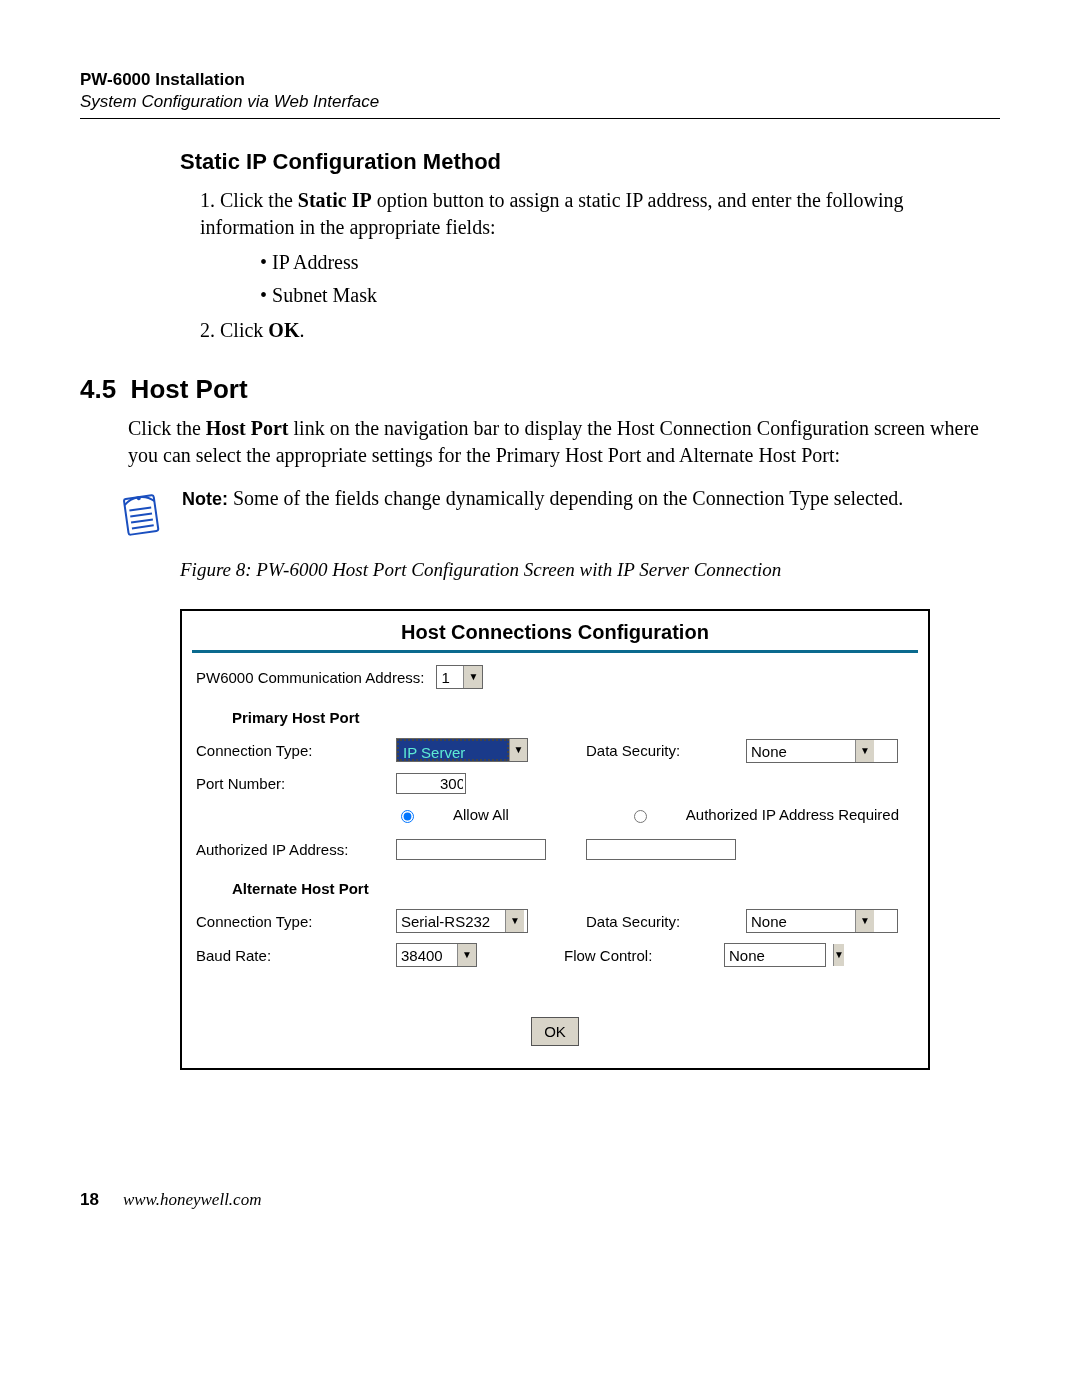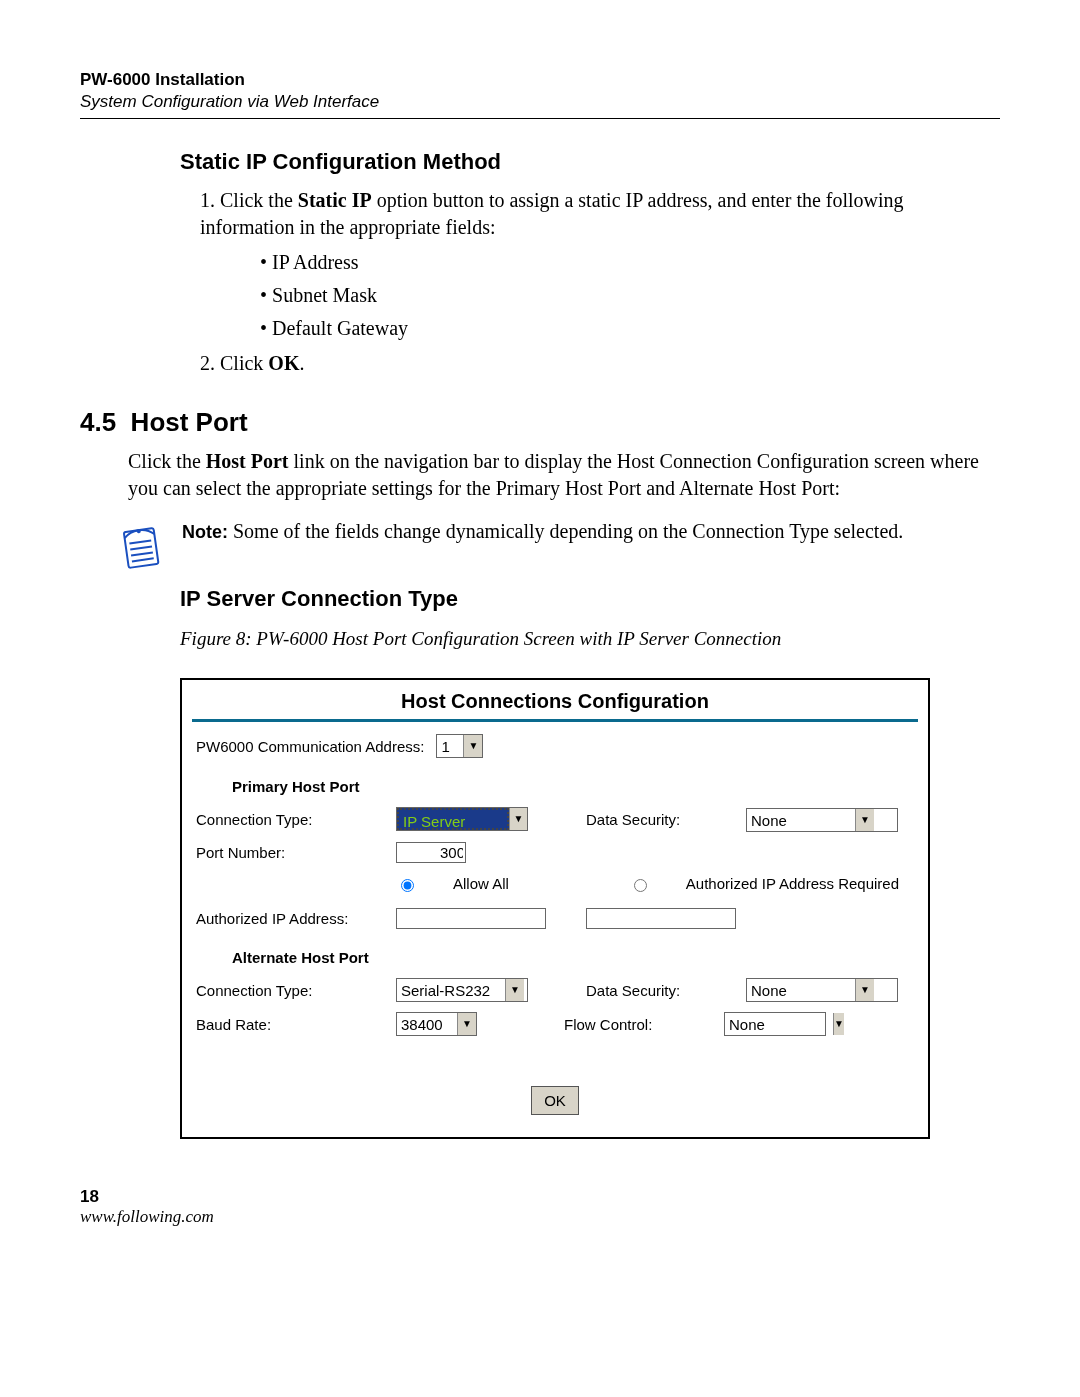--- a/index.html
+++ b/index.html
@@ -148,21 +148,21 @@
   }
   select, input[type="text"] {
     font-family: inherit;
     font-size: 15px;
     border: 1px solid #666;
     padding: 1px 2px;
     box-sizing: border-box;
   }
   .sel-highlight {
     background: #1a3a8a;
-    color: #84cc16;
+    color: #5eead4;
     border: 2px dotted #444;
     outline: 1px solid #666;
   }
   .dd-wrap {
     display: inline-flex;
     align-items: stretch;
     border: 1px solid #666;
     height: 22px;
   }
   .dd-val {
@@ -198,25 +198,24 @@
     margin-top: 50px;
   }
   .ok-btn {
     display: inline-block;
     border: 1px solid #555;
     background: #d8d4c8;
     padding: 3px 12px;
     font-size: 15px;
   }
   .footer {
-    margin-top: 48px;
-    display: flex;
-    align-items: flex-start;
+    margin-top: 120px;
+    display: flex;
+    align-items: flex-end;
     font-size: 17px;
-    flex-direction: column;
   }
   .footer .pg {
     font-weight: bold;
     margin-right: 24px;
   }
   .footer .site {
     font-style: italic;
     font-family: "Times New Roman", serif;
   }
 </style>
@@ -231,21 +230,20 @@
 
   <div class="h3">Static IP Configuration Method</div>
 
   <ol class="ol body-text">
     <li>
       <span>1.</span>
       <span>Click the </span><b>Static IP</b><span> option button to assign a static IP address, and enter the following information in the appropriate fields:</span>
       <ul class="ul">
         <li>IP Address</li>
         <li>Subnet Mask</li>
-        <li>Default Gateway</li>
       </ul>
     </li>
     <li>
       <span>2.</span>
       <span>Click </span><b>OK</b><span>.</span>
     </li>
   </ol>
 
   <div class="section-num">
     <span>4.5</span>&nbsp;&nbsp;<span>Host Port</span>
@@ -267,21 +265,20 @@
           <line x1="10" y1="32" x2="32" y2="32" stroke="#1a4fbf" stroke-width="2"></line>
           <line x1="10" y1="38" x2="32" y2="38" stroke="#1a4fbf" stroke-width="2"></line>
         </g>
       </svg>
     </span>
     <div class="note-text">
       <span class="note-label">Note:</span><span> Some of the fields change dynamically depending on the Connection Type selected.</span>
     </div>
   </div>
 
-  <div class="h3">IP Server Connection Type</div>
 
   <div class="fig-caption">Figure 8:    PW-6000 Host Port Configuration Screen with IP Server Connection</div>
 
   <div class="ui-frame">
     <div class="ui-title">Host Connections Configuration</div>
     <hr class="ui-rule">
     <div class="ui-body">
 
       <div class="row">
         <span style="margin-right:12px;">PW6000 Communication Address:</span>
@@ -382,16 +379,16 @@
 
       <div class="ok-row">
         <span class="ok-btn">OK</span>
       </div>
 
     </div>
   </div>
 
   <div class="footer">
     <span class="pg">18</span>
-    <span class="site">www.following.com</span>
+    <span class="site">www.honeywell.com</span>
   </div>
 
 </div>
 
 </body></html>

